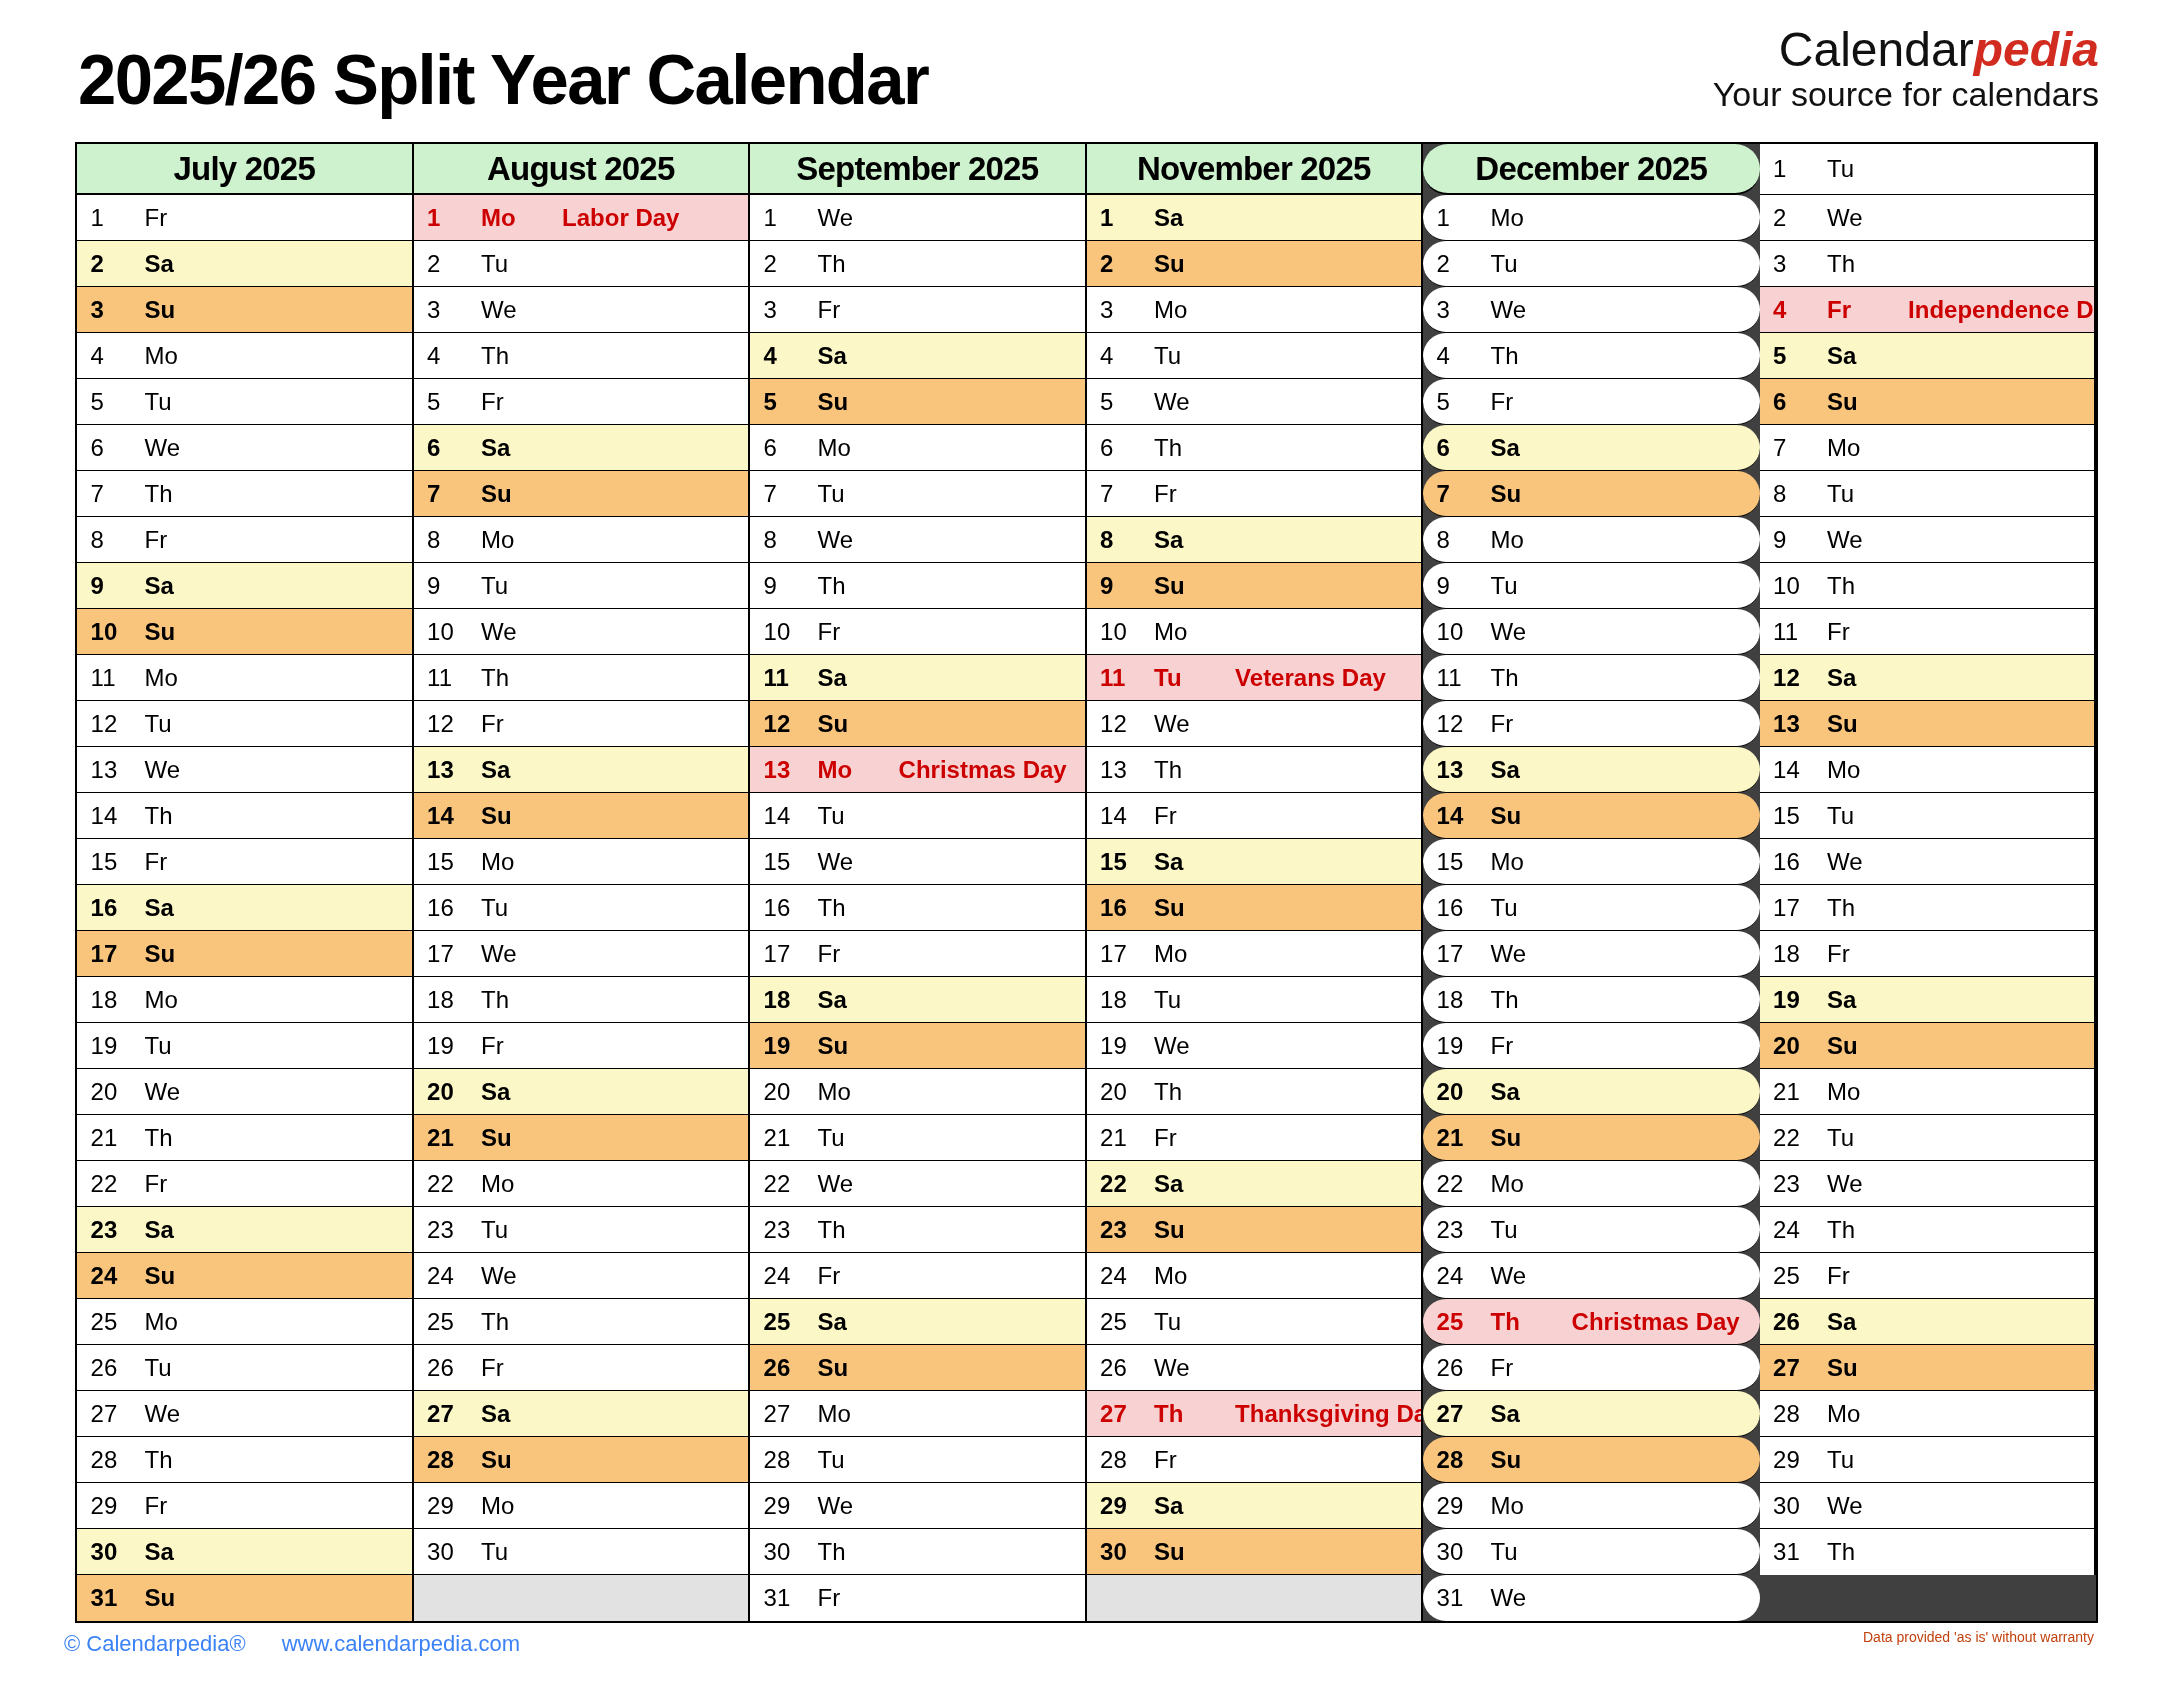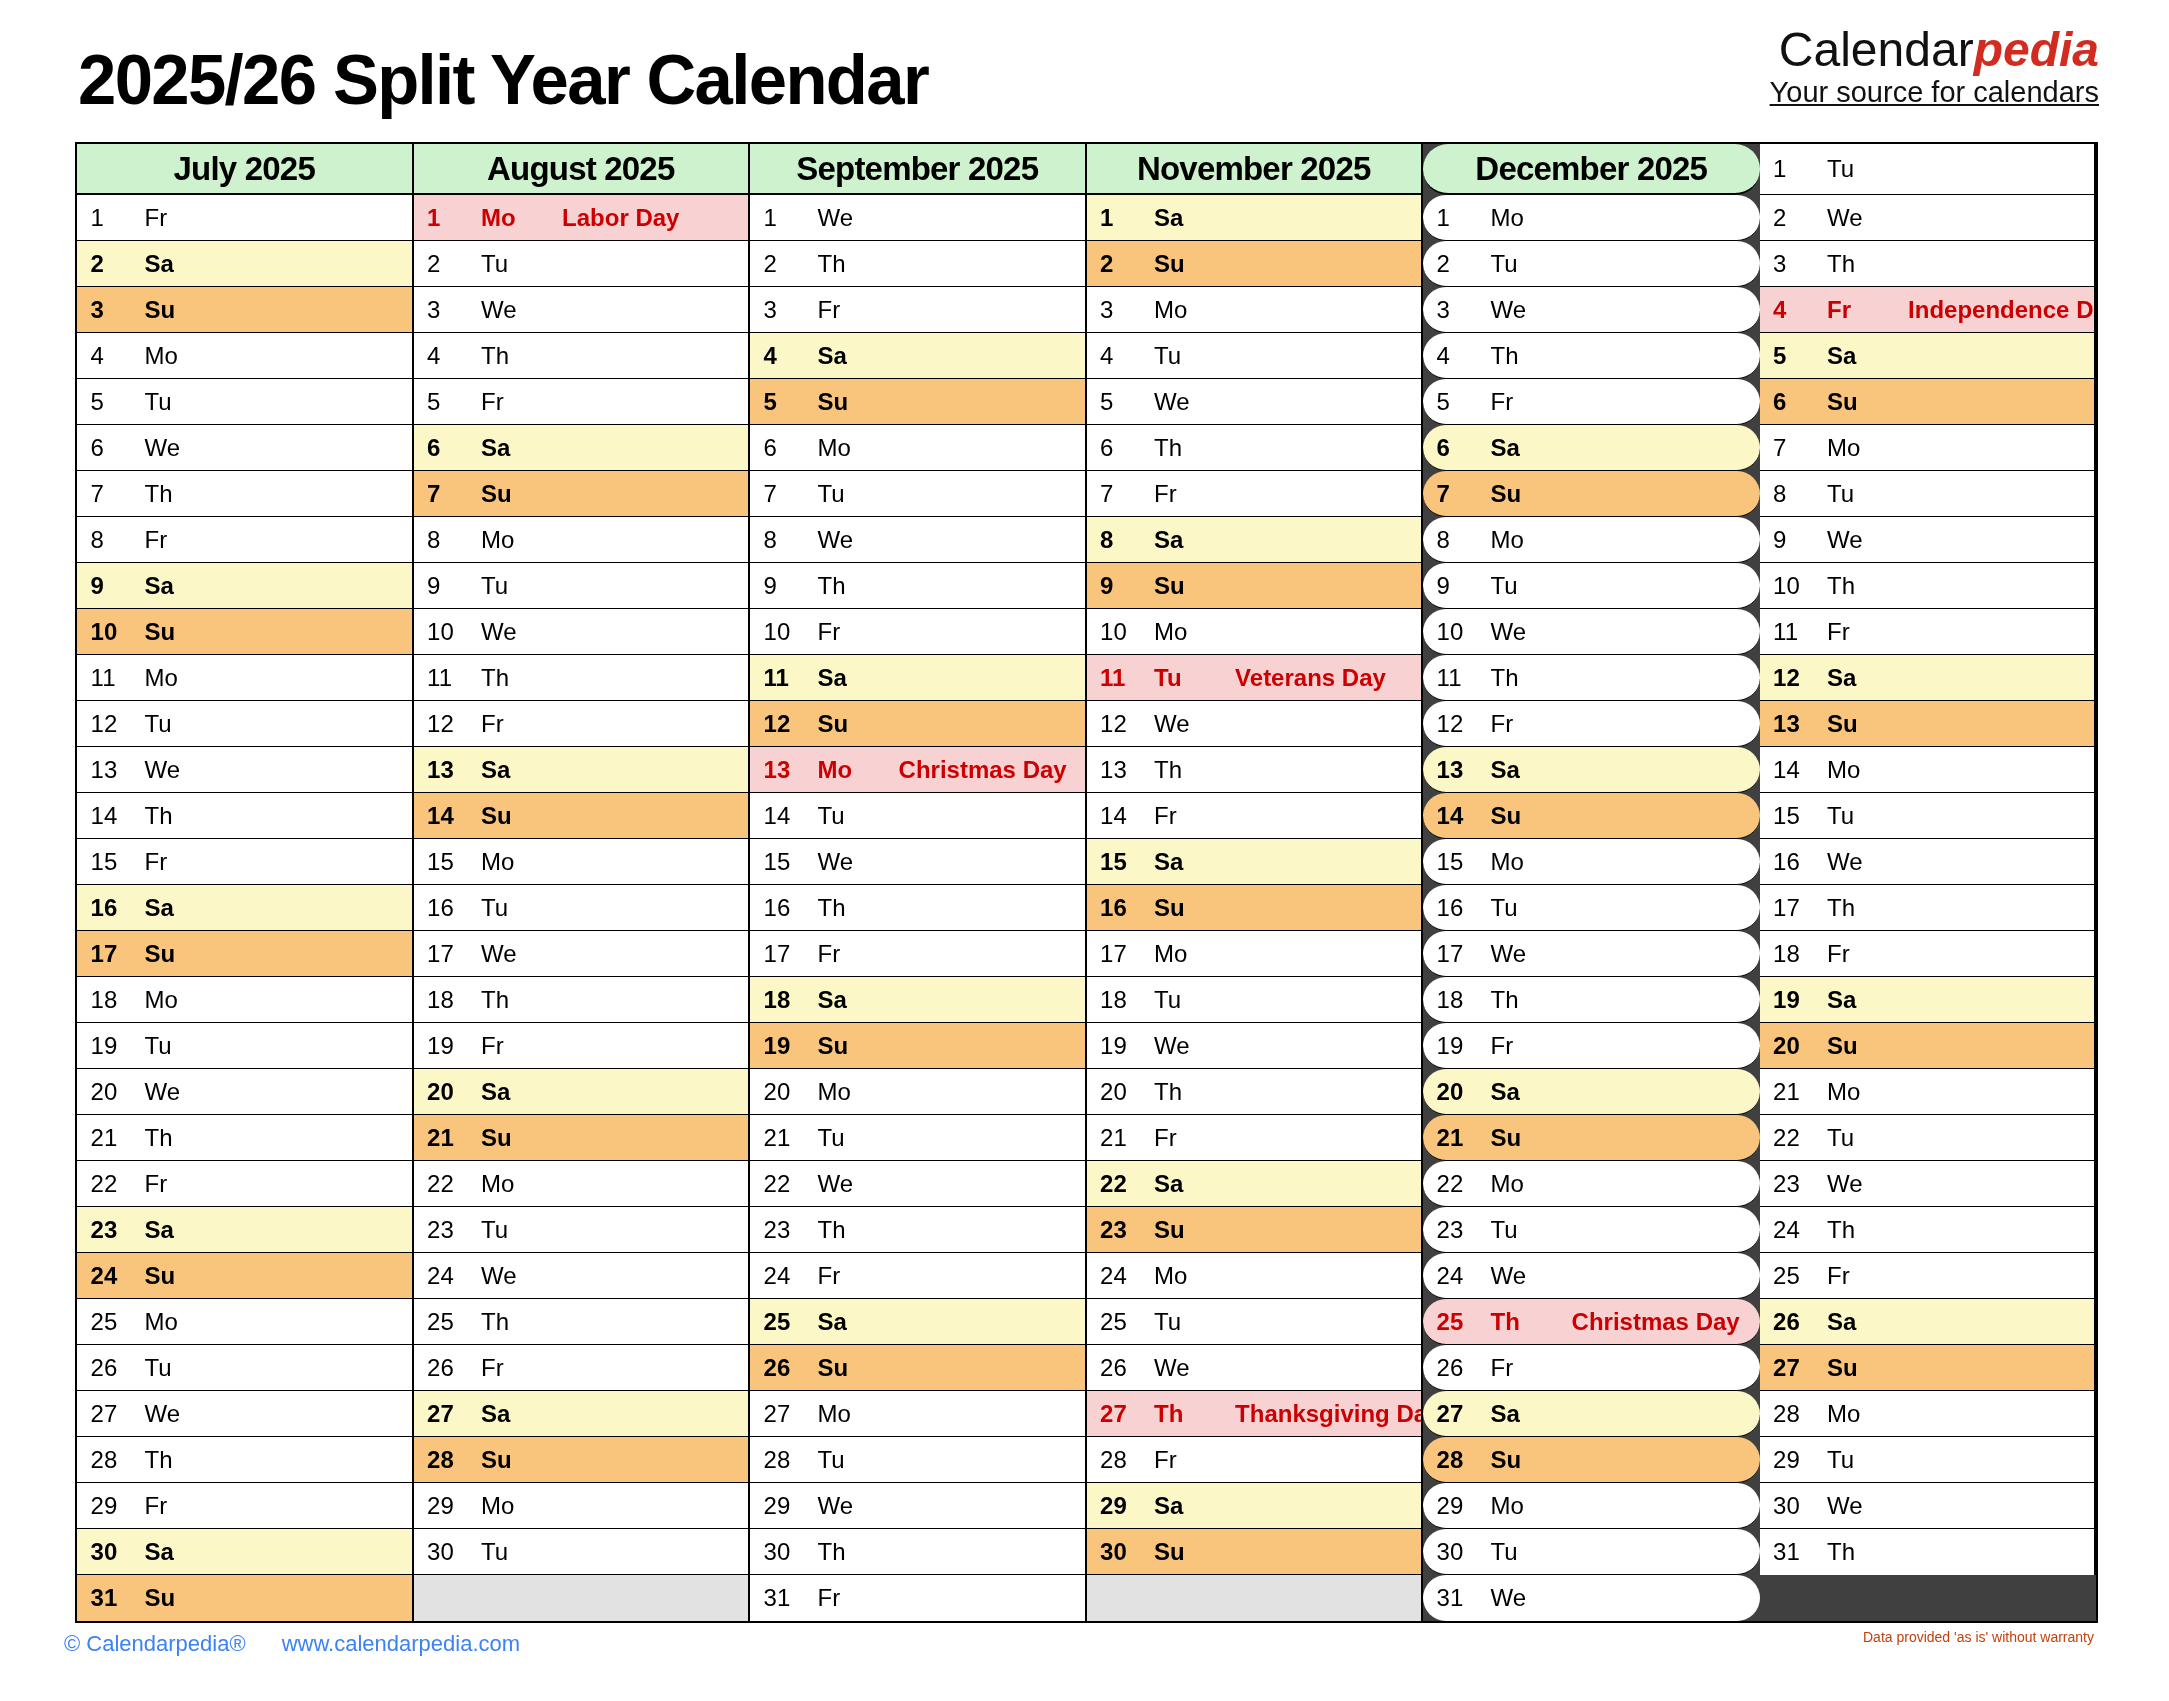--- a/index.html
+++ b/index.html
@@ -16,21 +16,21 @@
     color: #000; white-space: nowrap;
     transform: scaleX(0.97); transform-origin: left;
   }
   #logo-block {
     position: absolute; right: 71px; top: 25.4px;
     text-align: right; line-height: 1.05; margin-left: 14px;
   }
   #logo-line { font-size: 48px; white-space: nowrap; }
   #logo-calendar { color: #111; }
   #logo-pedia { color: #d22b20; font-weight: bold; font-style: italic; }
-  #logo-tagline { font-size: 29px; color: #111; margin-top: 1.7px; white-space: nowrap; text-decoration: underline; }
+  #logo-tagline { font-size: 34px; color: #111; margin-top: 1.7px; white-space: nowrap; }
 
   #calendar-table {
     position: absolute; left: 75px; top: 142px;
     width: 2019px;
     border: 2.5px solid var(--border-c);
     display: grid;
     grid-template-columns: repeat(6, 1fr);
     grid-template-rows: 51px repeat(31, 46px);
     background: #404040;
     box-sizing: content-box;

